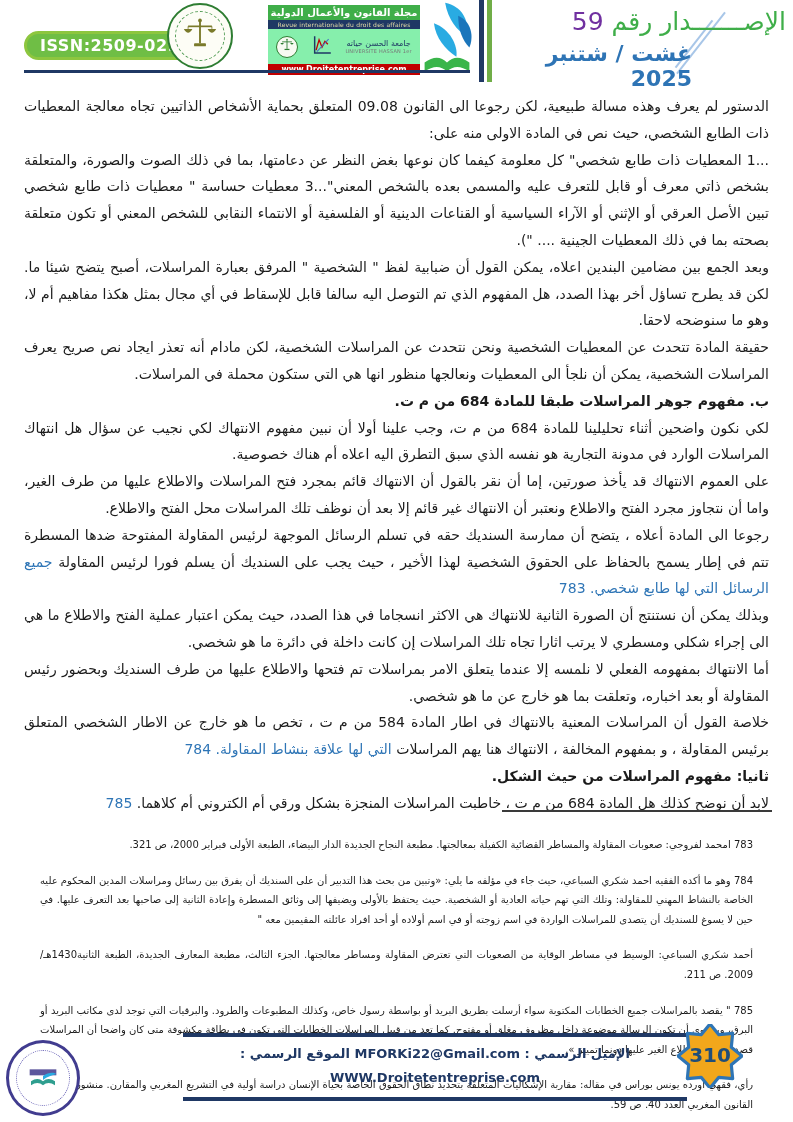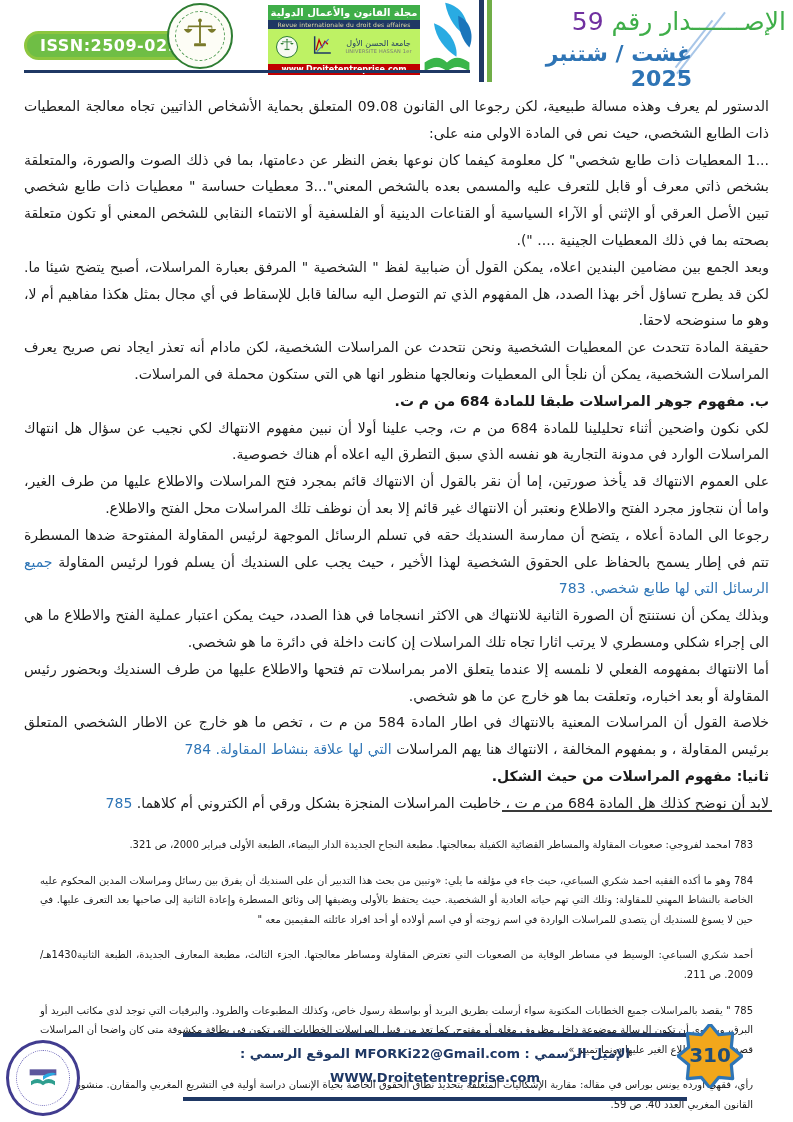--- a/index.html
+++ b/index.html
@@ -20,21 +20,21 @@
     position:absolute; left:167px; top:3px; width:66px; height:66px;
     border-radius:50%; border:2px solid #2e7d32; background:#fdfdf6;
     display:flex; align-items:center; justify-content:center;
   }
   .lab-logo .inner-ring{
     position:absolute; inset:6px; border-radius:50%;
     border:1px dashed #4e9a51;
   }
   .journal-box{
     position:absolute; left:268px; top:5px; width:152px; height:70px;
-    background:#bef264; display:flex; flex-direction:column;
+    background:#86efac; display:flex; flex-direction:column;
   }
   .jb-banner{
     background:#3FAE49; color:#fff; font-weight:bold; font-size:10px;
     text-align:center; padding:2px 1px; direction:rtl;
   }
   .jb-fr{
     background:#1F3864; color:#E8DFA8; font-size:6px; text-align:center;
     padding:1px 0; letter-spacing:.2px;
   }
   .jb-mid{
@@ -160,21 +160,21 @@
           </span>
         </div>
         <span>
           <svg width="22" height="22" viewBox="0 0 30 30">
             <polyline points="5,3 5,26 27,26" stroke="#1F3864" fill="none" stroke-width="2"></polyline>
             <polyline points="7,22 11,8 15,18 19,10 23,14" stroke="#C00000" fill="none" stroke-width="1.8"></polyline>
             <line x1="8" y1="24" x2="24" y2="7" stroke="#4472C4" stroke-width="1.4"></line>
           </svg>
         </span>
         <div class="jb-univ">
-          <div class="ar">جامعة الحسن الأول</div>
+          <div class="ar">جامعة الحسن حياته</div>
           <div class="fr">UNIVERSITE HASSAN 1er</div>
         </div>
       </div>
       <div class="jb-site">www.Droitetentreprise.com</div>
     </div>
 
     <span class="bird-logo">
       <svg width="56" height="80" viewBox="0 0 60 84">
         <path d="M28 2 C46 6 54 20 51 38 C41 32 31 20 28 2 Z" fill="#29ABE2"></path>
         <path d="M42 16 C56 22 59 38 54 50 C46 42 42 30 42 16 Z" fill="#1B75BB"></path>

